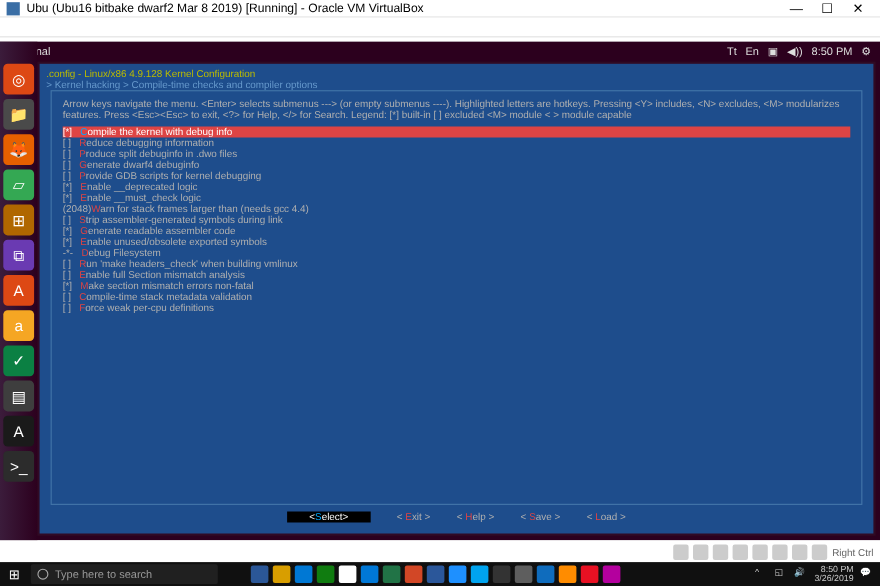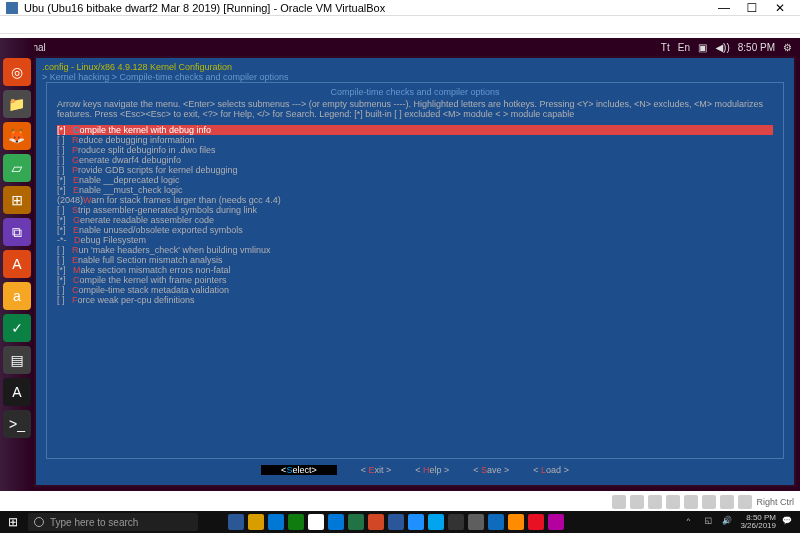--- a/index.html
+++ b/index.html
@@ -105,39 +105,37 @@
       <div class="launcher-icon" style="background: rgb(62, 62, 62);">▤</div>
       <div class="launcher-icon" style="background: rgb(26, 26, 26);">A</div>
       <div class="launcher-icon" style="background: rgb(44, 44, 44);">&gt;_</div>
     </div>
 
   <div class="terminal-window">
     <div class="kernel-area">
       <div class="kernel-header">.config - Linux/x86 4.9.128 Kernel Configuration</div>
       <div class="kernel-header2">&gt; Kernel hacking &gt; Compile-time checks and compiler options</div>
       <div class="kernel-body">
-        <div class="kernel-title">Compile-time checks and compiler options</div>
         <div class="kernel-help">Arrow keys navigate the menu.  &lt;Enter&gt; selects submenus ---&gt; (or empty submenus ----).  Highlighted letters are hotkeys.  Pressing &lt;Y&gt; includes, &lt;N&gt; excludes, &lt;M&gt; modularizes features.  Press &lt;Esc&gt;&lt;Esc&gt; to exit, &lt;?&gt; for Help, &lt;/&gt; for Search.  Legend: [*] built-in  [ ] excluded  &lt;M&gt; module  &lt; &gt; module capable</div>
         <div class="items">
             <div class="menu-item selected">[*]&nbsp;&nbsp;&nbsp;<span class="hl">C</span>ompile the kernel with debug info</div>
             <div class="menu-item">[&nbsp;]&nbsp;&nbsp;&nbsp;<span class="hl">R</span>educe debugging information</div>
             <div class="menu-item">[&nbsp;]&nbsp;&nbsp;&nbsp;<span class="hl">P</span>roduce split debuginfo in .dwo files</div>
             <div class="menu-item">[&nbsp;]&nbsp;&nbsp;&nbsp;<span class="hl">G</span>enerate dwarf4 debuginfo</div>
             <div class="menu-item">[&nbsp;]&nbsp;&nbsp;&nbsp;<span class="hl">P</span>rovide GDB scripts for kernel debugging</div>
             <div class="menu-item">[*]&nbsp;&nbsp;&nbsp;<span class="hl">E</span>nable __deprecated logic</div>
             <div class="menu-item">[*]&nbsp;&nbsp;&nbsp;<span class="hl">E</span>nable __must_check logic</div>
             <div class="menu-item">(2048)<span class="hl">W</span>arn for stack frames larger than (needs gcc 4.4)</div>
             <div class="menu-item">[&nbsp;]&nbsp;&nbsp;&nbsp;<span class="hl">S</span>trip assembler-generated symbols during link</div>
             <div class="menu-item">[*]&nbsp;&nbsp;&nbsp;<span class="hl">G</span>enerate readable assembler code</div>
             <div class="menu-item">[*]&nbsp;&nbsp;&nbsp;<span class="hl">E</span>nable unused/obsolete exported symbols</div>
             <div class="menu-item">-*-&nbsp;&nbsp;&nbsp;<span class="hl">D</span>ebug Filesystem</div>
             <div class="menu-item">[&nbsp;]&nbsp;&nbsp;&nbsp;<span class="hl">R</span>un 'make headers_check' when building vmlinux</div>
             <div class="menu-item">[&nbsp;]&nbsp;&nbsp;&nbsp;<span class="hl">E</span>nable full Section mismatch analysis</div>
             <div class="menu-item">[*]&nbsp;&nbsp;&nbsp;<span class="hl">M</span>ake section mismatch errors non-fatal</div>
-            <div class="menu-item">[*]&nbsp;&nbsp;&nbsp;<span class="hl">C</span>ompile the kernel with frame pointers</div>
             <div class="menu-item">[&nbsp;]&nbsp;&nbsp;&nbsp;<span class="hl">C</span>ompile-time stack metadata validation</div>
             <div class="menu-item">[&nbsp;]&nbsp;&nbsp;&nbsp;<span class="hl">F</span>orce weak per-cpu definitions</div>
           </div>
       </div>
       <div class="kernel-buttons"><span class="btn sel">&lt;<span class="hlb">S</span>elect&gt;</span><span class="btn">&lt; <span class="hlb">E</span>xit &gt;</span><span class="btn">&lt; <span class="hlb">H</span>elp &gt;</span><span class="btn">&lt; <span class="hlb">S</span>ave &gt;</span><span class="btn">&lt; <span class="hlb">L</span>oad &gt;</span></div>
     </div>
   </div>
 </div>
 
 <div class="vb-statusbar">

